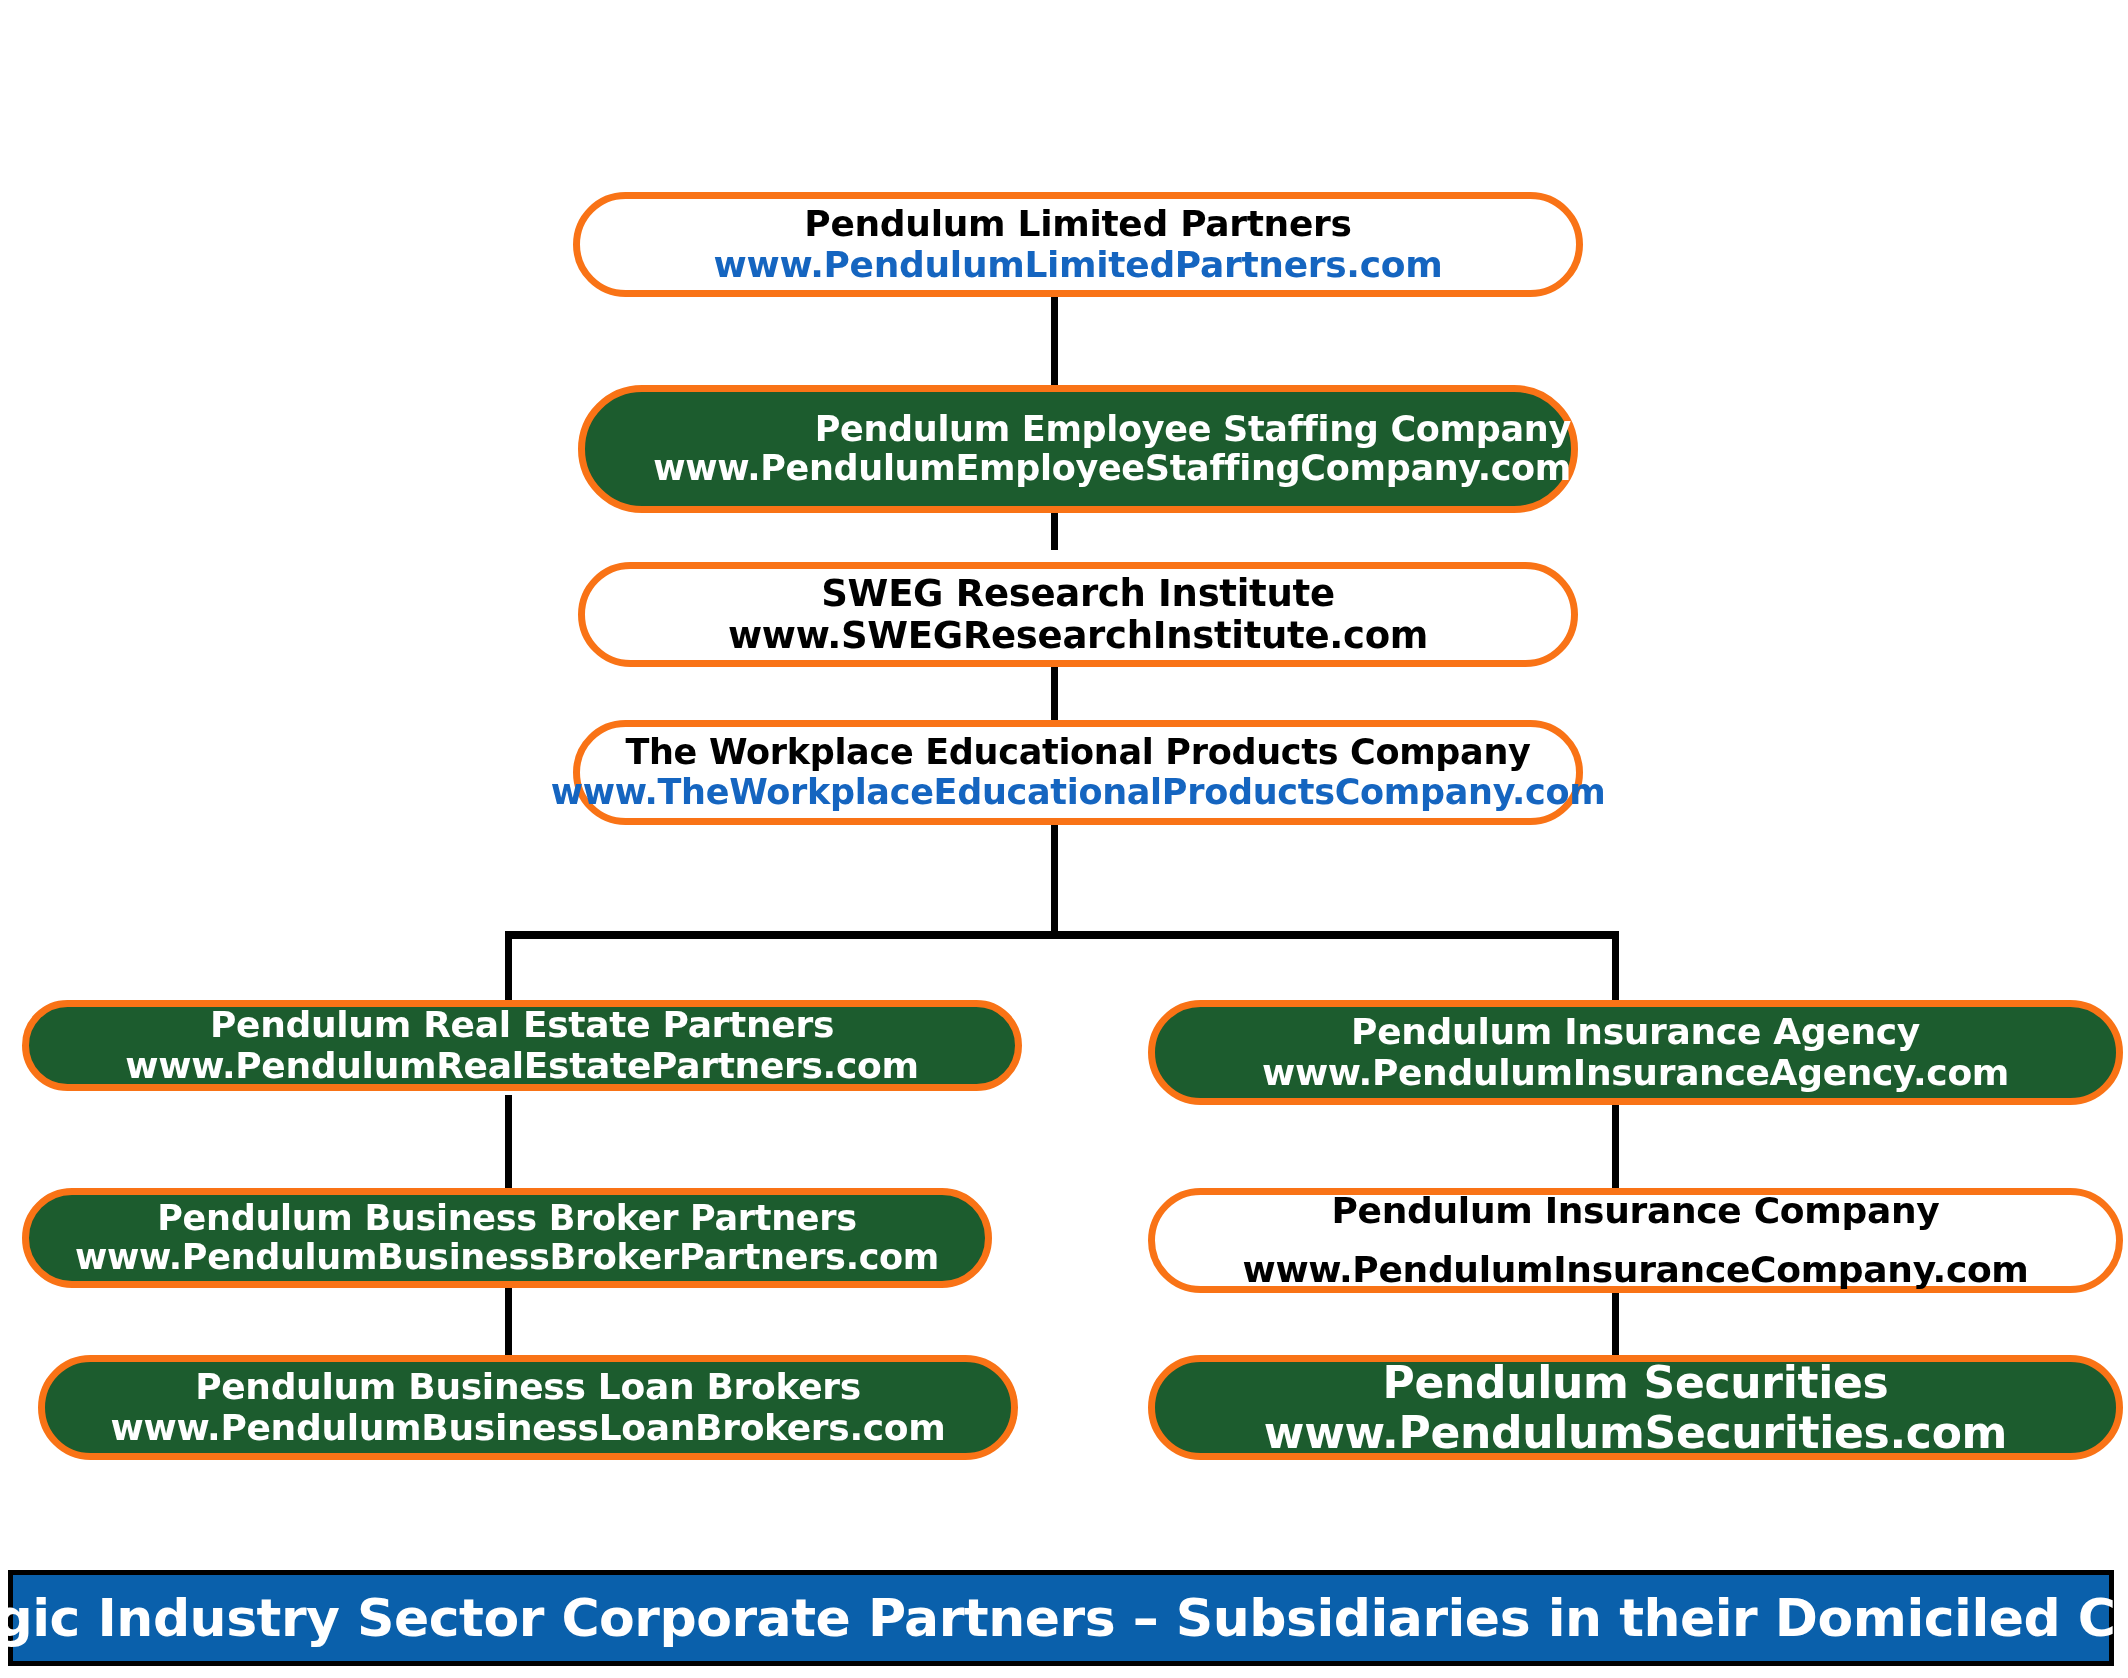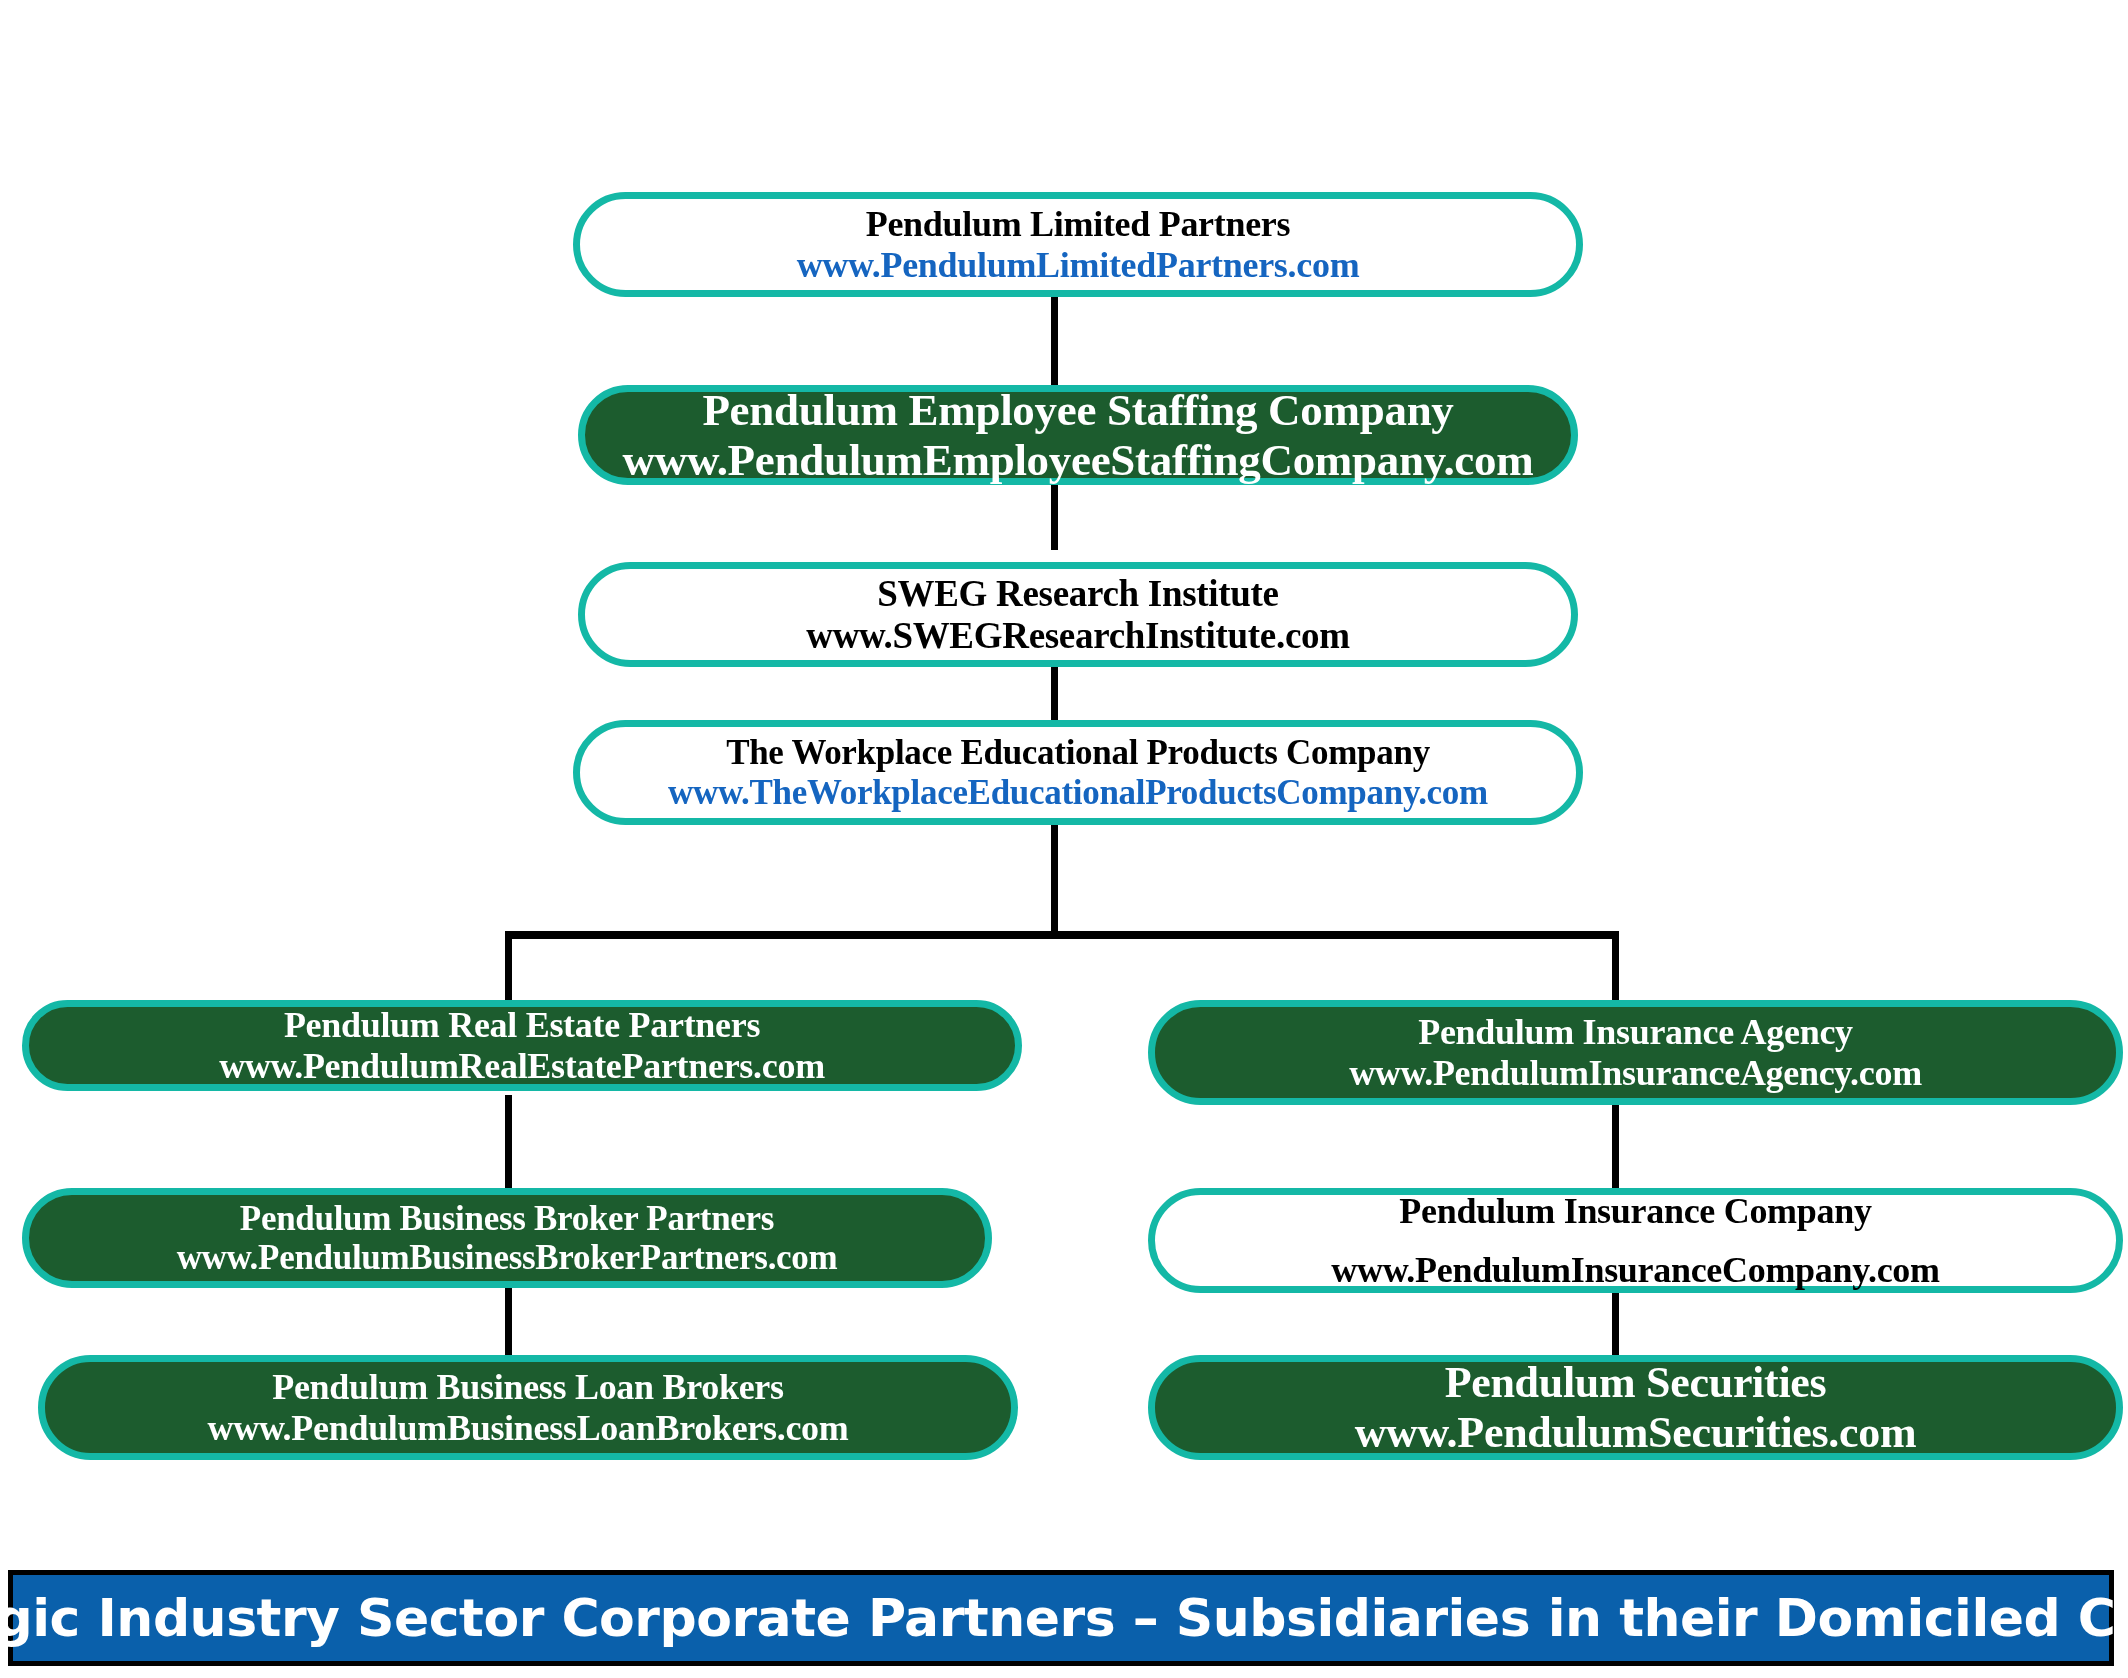--- a/index.html
+++ b/index.html
@@ -49,31 +49,30 @@
     position: absolute;
     background: #000000;
   }
   .vline { width: 7px; }
   .hline { height: 8px; }
 
   
   .node {
     position: absolute;
     box-sizing: border-box;
-    border: 7px solid #14b8a6;
+    border: 7px solid #f97316;
     border-radius: 999px;
     display: flex;
     flex-direction: column;
     align-items: center;
     justify-content: center;
     text-align: center;
     line-height: 1.12;
     white-space: nowrap;
     z-index: 5;
-    font-family: Liberation Serif, serif;
   }
   .node .ttl {
     font-weight: bold;
     letter-spacing: -0.3px;
   }
   .node .url {
     font-weight: bold;
     letter-spacing: -0.3px;
   }
   .node.white { background: #ffffff; }
@@ -108,21 +107,21 @@
 
   <div class="line vline" style="left:1612px; top:1095px; height:100px;"></div>
 
   <div class="line vline" style="left:1612px; top:1258px; height:104px;"></div>
 
   <div class="node white" style="left:573px; top:192px; width:1010px; height:105px; font-size:36px;">
     <div class="ttl t-black">Pendulum Limited Partners</div>
     <div class="url t-blue">www.PendulumLimitedPartners.com</div>
   </div>
 
-  <div class="node green" style="left:578px; top:385px; width:1000px; height:100px; font-size:45px;">
+  <div class="node green" style="left:578px; top:385px; width:1000px; height:128px; font-size:35px;align-items:flex-end;">
     <div class="ttl t-white">Pendulum Employee Staffing Company</div>
     <div class="url t-white">www.PendulumEmployeeStaffingCompany.com</div>
   </div>
 
   <div class="node white" style="left:578px; top:562px; width:1000px; height:105px; font-size:37px;">
     <div class="ttl t-black">SWEG Research Institute</div>
     <div class="url t-black">www.SWEGResearchInstitute.com</div>
   </div>
 
   <div class="node white" style="left:573px; top:720px; width:1010px; height:105px; font-size:35px;">

